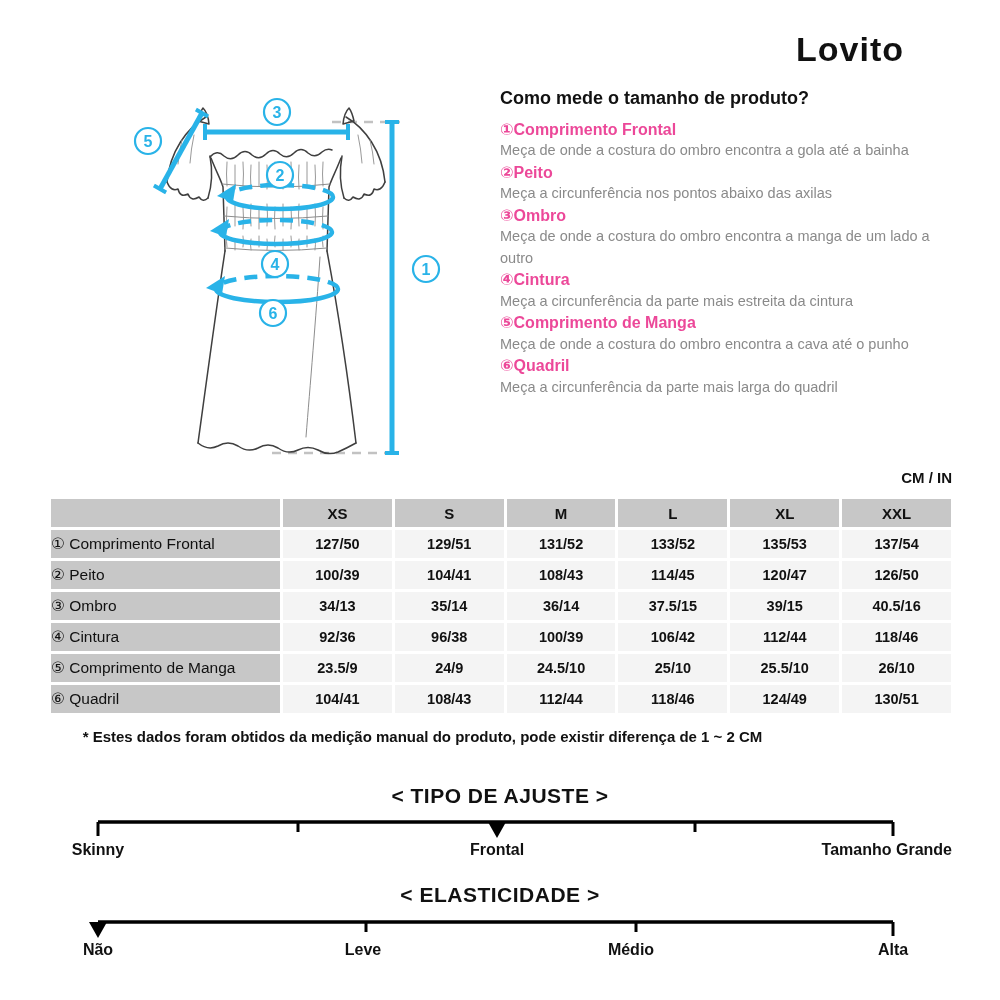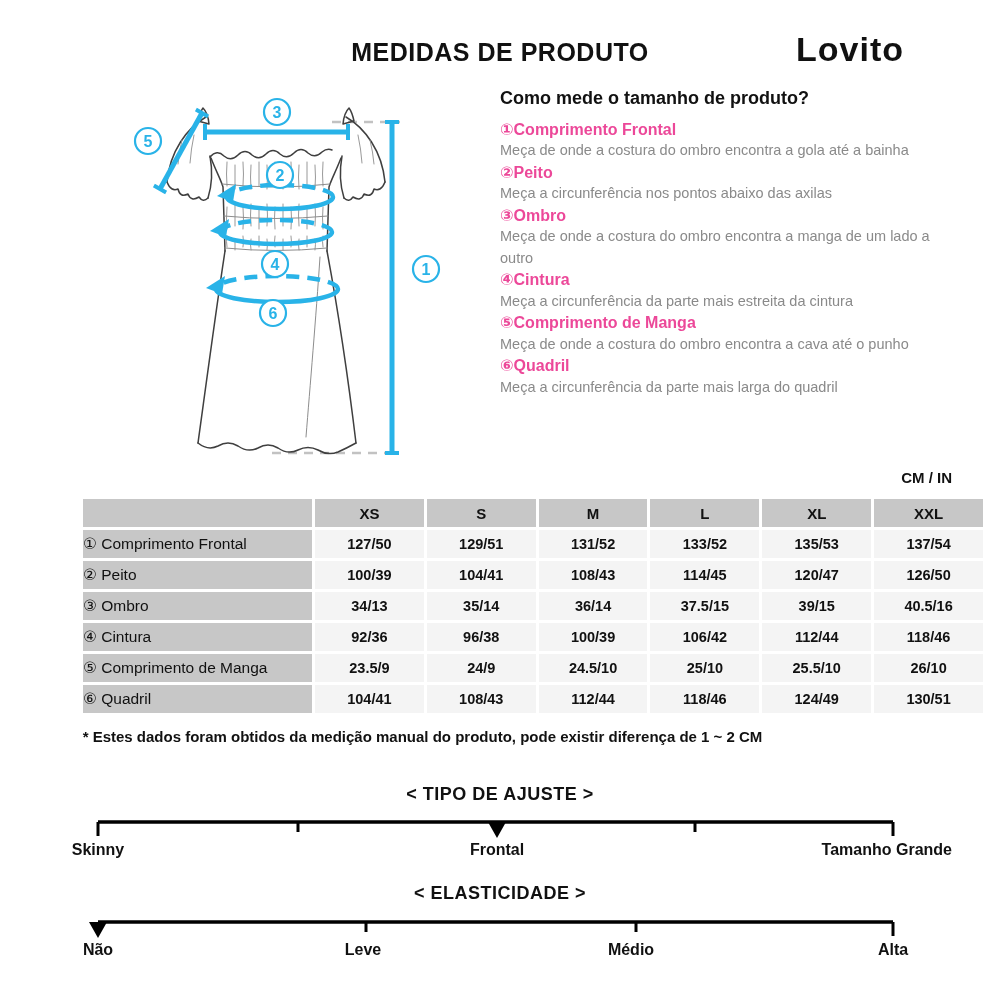--- a/index.html
+++ b/index.html
@@ -7,38 +7,37 @@
         font-family:"Liberation Sans","DejaVu Sans",sans-serif;color:#111;}
   .abs{position:absolute;}
   .title{top:38px;left:0;width:1000px;text-align:center;font-size:25px;font-weight:bold;letter-spacing:.5px;}
   .brand{top:30px;left:796px;font-size:34px;font-weight:bold;letter-spacing:1px;}
   .diagram{top:85px;left:110px;}
   .guide{top:88px;left:500px;width:458px;line-height:21.5px;}
   .guide-heading{font-size:18px;font-weight:bold;margin-bottom:9px;}
   .g-title{font-size:16px;font-weight:bold;color:#ec4899;}
   .g-desc{font-size:14.5px;color:#8a8a8a;}
   .units{top:469px;left:652px;width:300px;text-align:right;font-size:15px;font-weight:bold;}
-  table.size-table{top:496px;left:48px;width:906px;border-collapse:separate;border-spacing:3px;table-layout:fixed;position:absolute;margin-left:32px;}
+  table.size-table{top:496px;left:48px;width:906px;border-collapse:separate;border-spacing:3px;table-layout:fixed;position:absolute;}
   table.size-table th,table.size-table td{height:28px;padding:0;vertical-align:middle;}
   .cell-gray{background:#c7c7c7;}
   .cell-light{background:#f4f4f4;}
   th.size-col{font-size:15px;font-weight:bold;text-align:center;}
   td.row-label{font-size:15.5px;font-weight:normal;text-align:left;padding-left:12px;}
   td.val{font-size:14.5px;font-weight:bold;text-align:center;}
   .footnote{top:728px;left:0;width:845px;text-align:center;font-size:15px;font-weight:bold;}
-  .scale-heading{left:0;width:1000px;text-align:center;font-size:18px;font-weight:bold;letter-spacing:.5px;}
+  .scale-heading{left:0;width:1000px;text-align:center;font-size:21px;font-weight:bold;letter-spacing:.5px;}
   .scale-label{font-size:16px;font-weight:bold;white-space:nowrap;}
   .ctr{transform:translateX(-50%);}
 </style>
 </head>
 <body>
 
 <div class="page">
 
-  <div class="abs title">MEDIDAS DE PRODUTO</div>
   <div class="abs brand">Lovito</div>
 
   <svg class="abs diagram" width="340" height="390" viewBox="0 0 340 390">
 
     <g stroke="#c2c2c2" stroke-width="2.4" stroke-dasharray="9,7" fill="none">
       <path d="M222,37 H290"></path>
       <path d="M162,368 H290"></path>
     </g>
 
     <g stroke="#3f3f3f" stroke-width="1.5" fill="none" stroke-linecap="round" stroke-linejoin="round">

